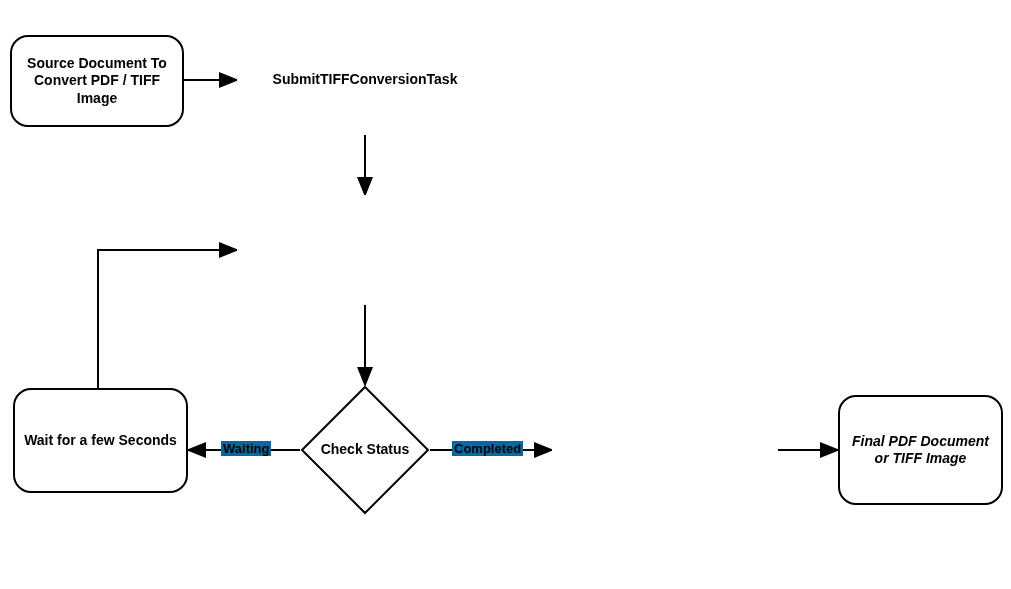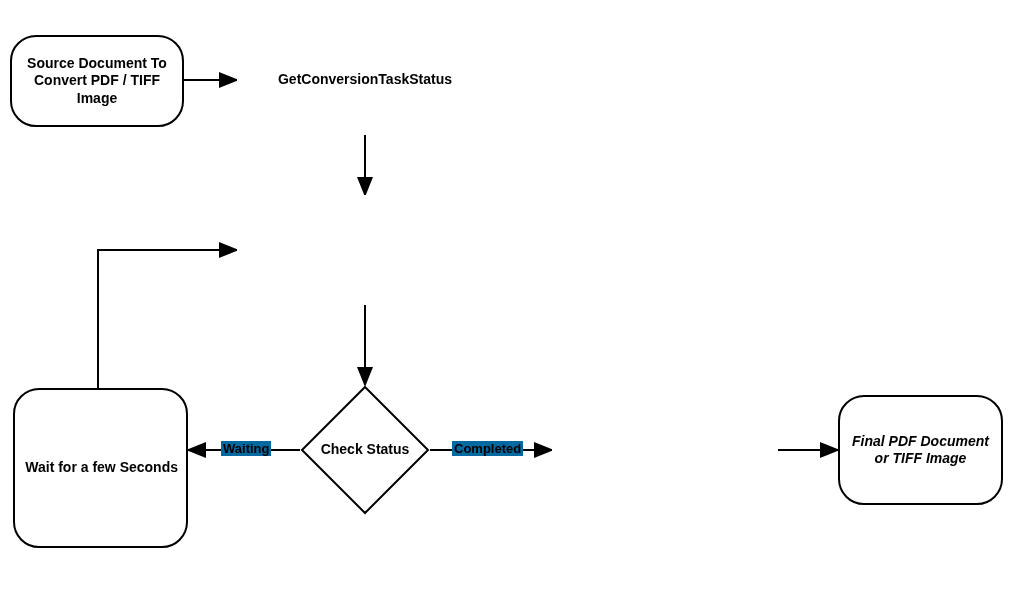--- a/index.html
+++ b/index.html
@@ -15,23 +15,22 @@
       display: flex;
       align-items: center;
       justify-content: center;
       text-align: center;
       font-size: 14px;
       font-weight: bold;
       color: #000;
     }
     .rounded-box {
       border: 2px solid #000;
-      border-radius: 26px;
+      border-radius: 18px;
       background: #fff;
-      justify-content: flex-end;
     }
     .hexagon {
       background: #fff;
     }
     .hexagon svg {
       position: absolute;
       top: 0; left: 0;
       width: 100%; height: 100%;
       z-index: -1;
     }
@@ -88,38 +87,38 @@
 
 <div class="node rounded-box" style="left:10px; top:35px; width:174px; height:92px;">
   <div class="label-text">Source Document To Convert PDF / TIFF Image</div>
 </div>
 
 <div class="node hexagon" style="left:237px; top:25px; width:256px; height:110px;">
   <svg viewBox="0 0 256 110" preserveAspectRatio="none">
     <polygon points="50,2 206,2 254,55 206,108 50,108 2,55" fill="#fff" stroke="#000" stroke-width="2"></polygon>
   </svg>
   <div class="label-text">
-    <div>GetConversionTaskStatus</div>
+    <div>SubmitTIFFConversionTask</div>
   </div>
 </div>
 
 <div class="node hexagon" style="left:237px; top:195px; width:256px; height:110px;">
   <svg viewBox="0 0 256 110" preserveAspectRatio="none">
     <polygon points="50,2 206,2 254,55 206,108 50,108 2,55" fill="#fff" stroke="#000" stroke-width="2"></polygon>
   </svg>
 </div>
 
 <div class="node diamond" style="left:300px; top:385px; width:130px; height:130px;">
   <svg viewBox="0 0 130 130" preserveAspectRatio="none">
     <polygon points="65,2 128,65 65,128 2,65" fill="#fff" stroke="#000" stroke-width="2"></polygon>
   </svg>
   <div class="label-text">Check Status</div>
 </div>
 
-<div class="node rounded-box" style="left:13px; top:388px; width:175px; height:160px;">
+<div class="node rounded-box" style="left:13px; top:388px; width:175px; height:105px;">
   <div class="label-text">Wait for a few Seconds</div>
 </div>
 
 <div class="node hexagon" style="left:552px; top:395px; width:226px; height:110px;">
   <svg viewBox="0 0 226 110" preserveAspectRatio="none">
     <polygon points="46,2 180,2 224,55 180,108 46,108 2,55" fill="#fff" stroke="#000" stroke-width="2"></polygon>
   </svg>
 </div>
 
 <div class="node rounded-box" style="left:838px; top:395px; width:165px; height:110px;font-style:italic;">

